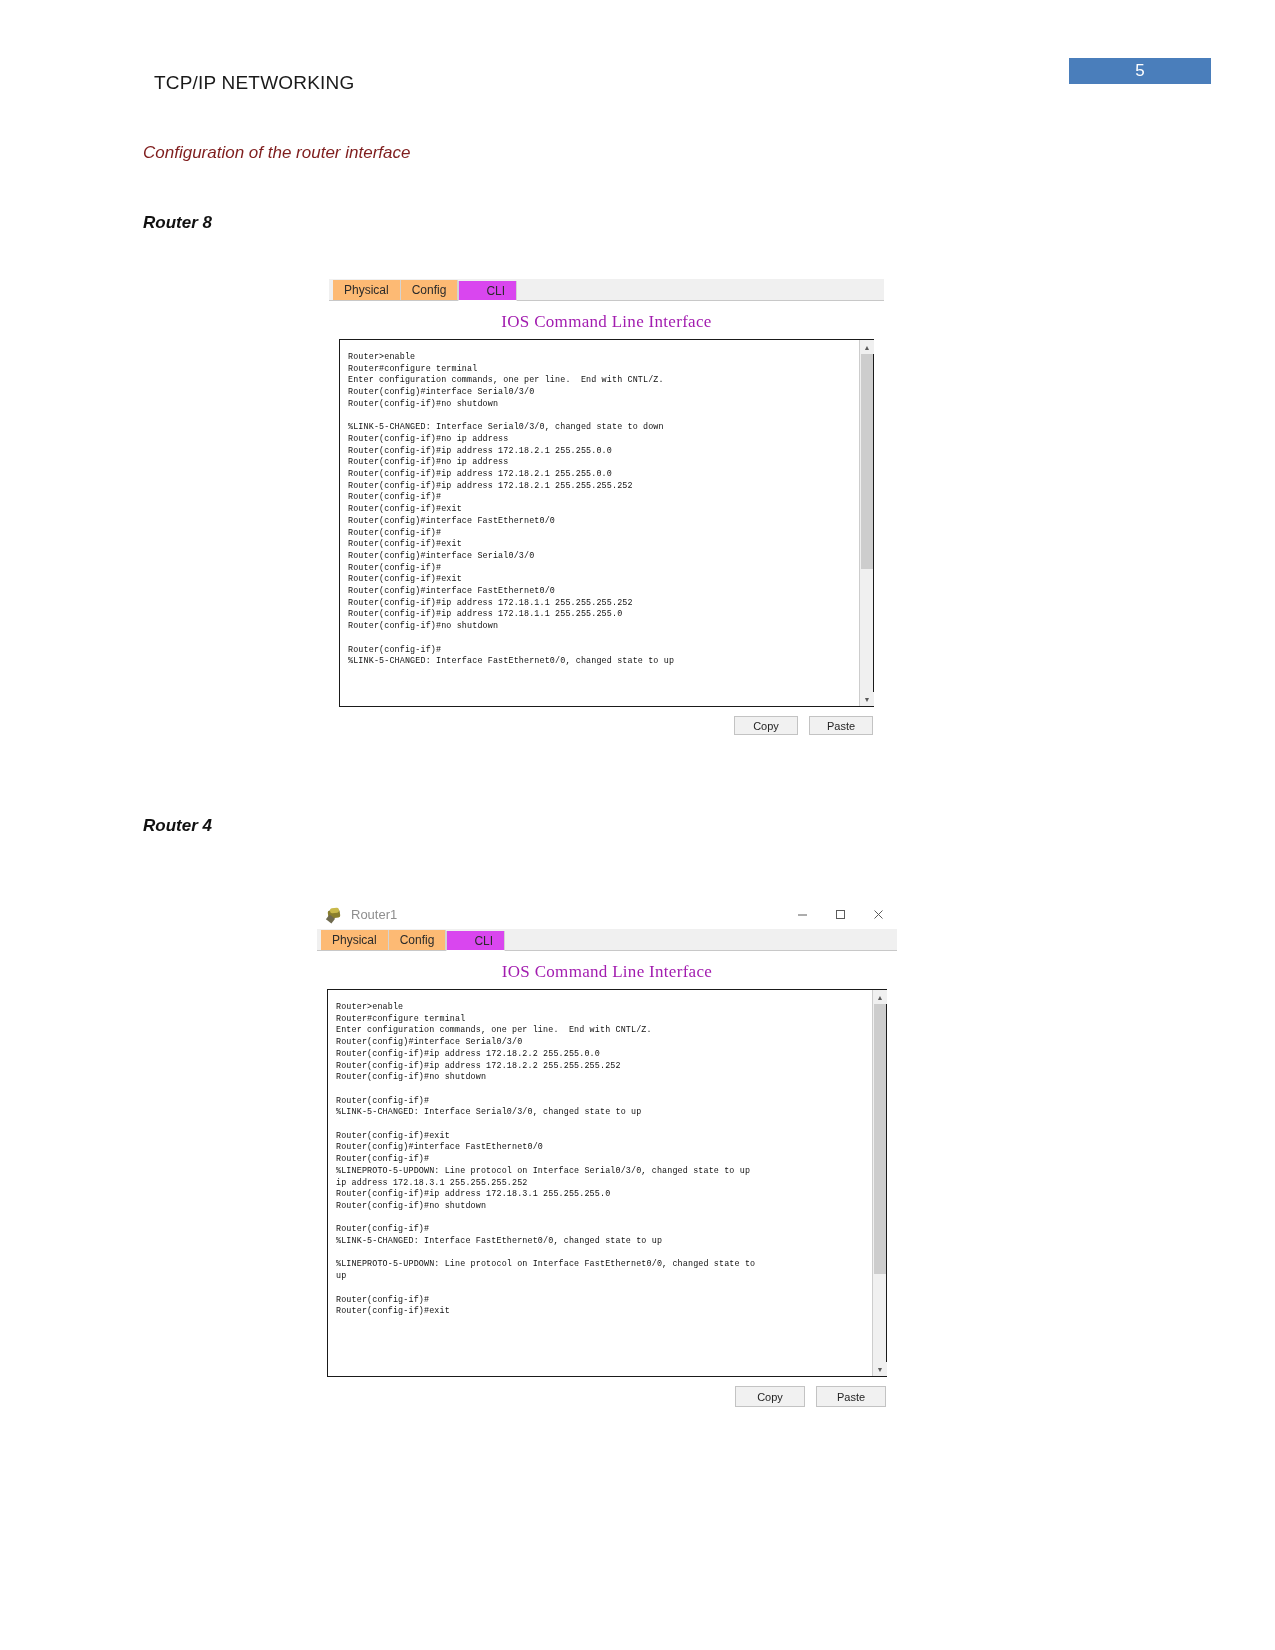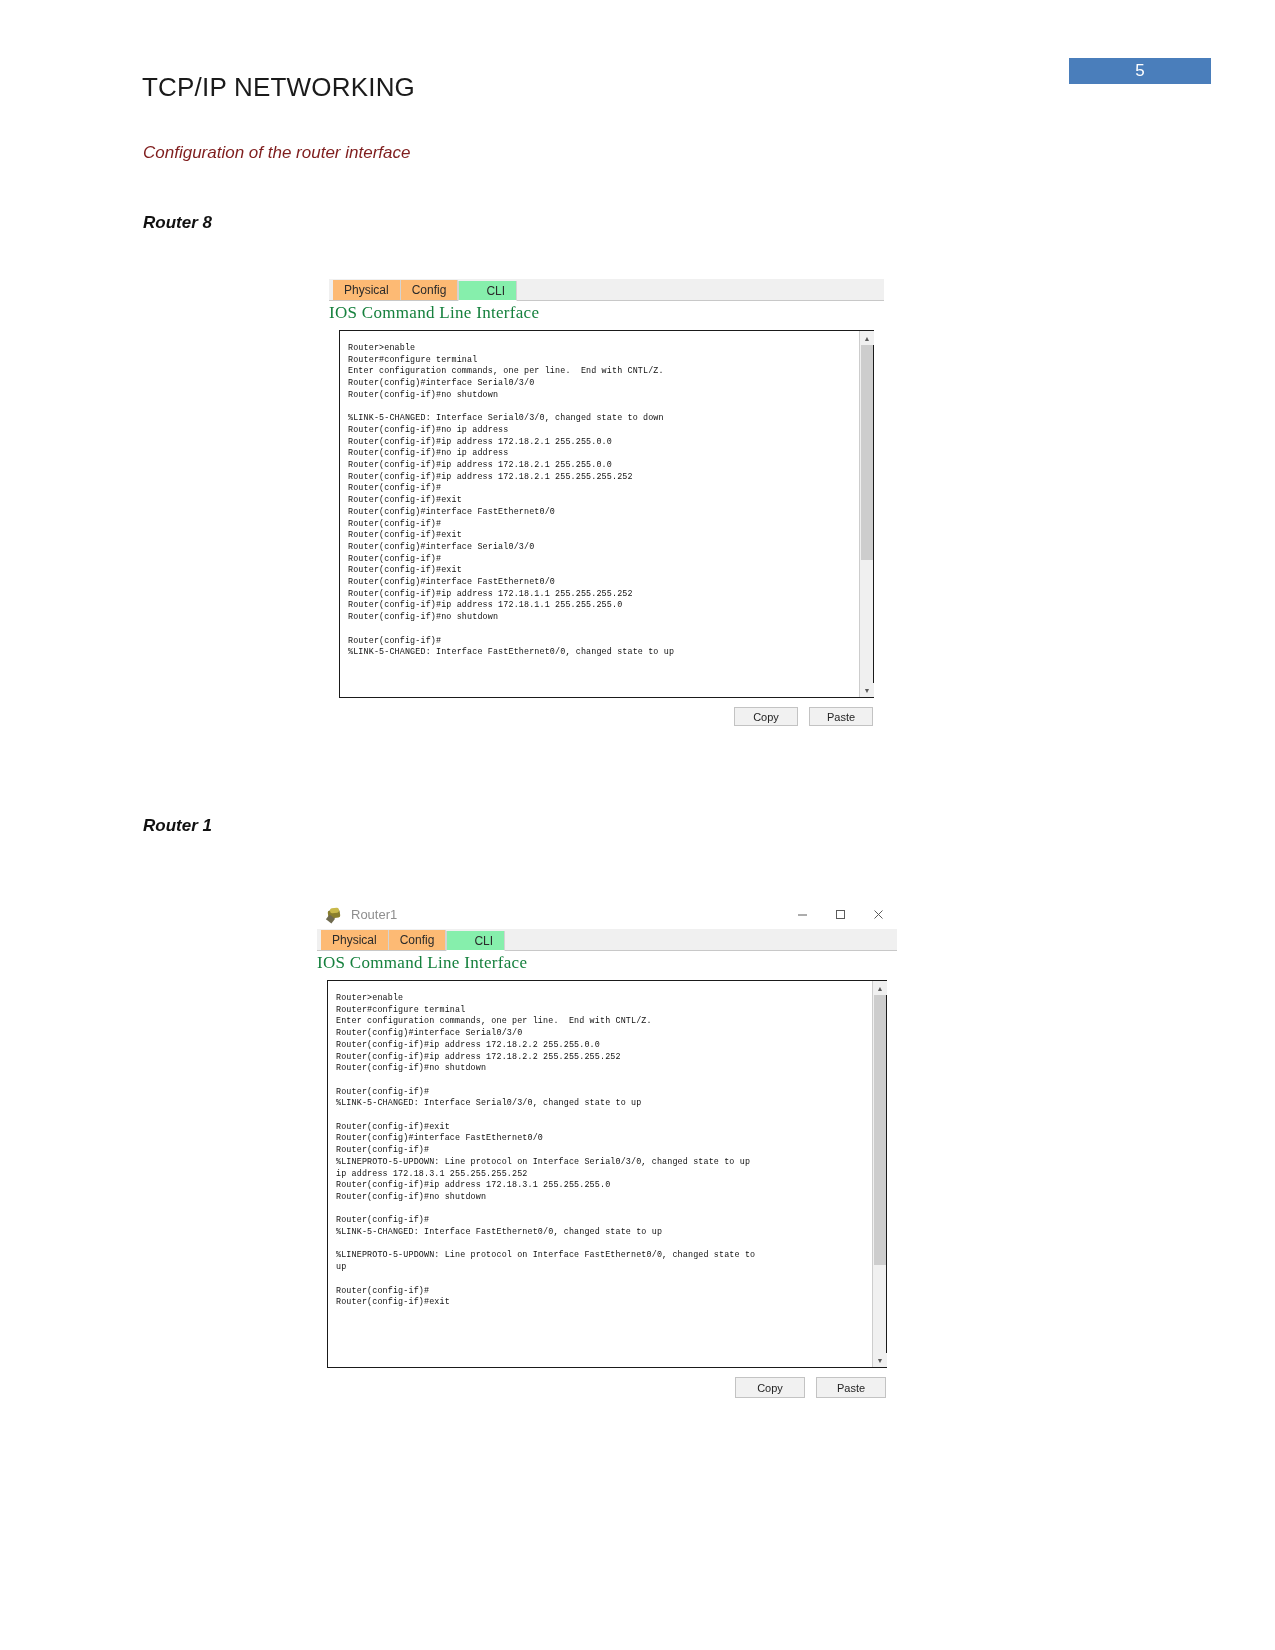--- a/index.html
+++ b/index.html
@@ -24,23 +24,23 @@
     height: 26px;
     background: #4A7EBB;
     color: #ffffff;
     font-size: 17px;
     line-height: 26px;
     text-align: center;
     font-family: "Liberation Sans", sans-serif;
   }
   .doc-header {
     position: absolute;
-    left: 142px;
+    left: 154px;
     top: 72px;
-    font-size: 26px;
+    font-size: 19px;
     color: #1a1a1a;
     letter-spacing: 0.2px;
     text-align: center;
   }
   .section-title {
     position: absolute;
     left: 143px;
     top: 143px;
     font-size: 17px;
     font-weight: normal;
@@ -138,36 +138,36 @@
     height: 20px;
     line-height: 20px;
     padding: 0 11px;
     font-size: 12px;
     color: #2b2b2b;
     background: #fdba74;
     border-right: 1px solid #d3d3d3;
     box-sizing: border-box;
   }
   .pt-tab.active {
-    background: #86efac;
+    background: #d946ef;
     border-bottom: 1px solid #ffffff;
     margin-bottom: -1px;
     border-left: 1px solid #d3d3d3;
     padding-left: 27px;
   }
   .pt-body {
     background: #ffffff;
     position: relative;
   }
   .cli-heading {
-    text-align: left;
+    text-align: center;
     font-size: 17px;
-    color: #15803d;
+    color: #a21caf;
     font-family: "Liberation Serif", serif;
-    padding-top: 2px;
+    padding-top: 11px;
     padding-bottom: 7px;
     letter-spacing: 0.3px;
   }
   .term-wrap {
     margin: 0 10px;
     border: 1px solid #1a1a1a;
     background: #ffffff;
     position: relative;
     box-sizing: border-box;
     display: flex;
@@ -250,21 +250,21 @@
   #window-router1 .term-wrap { height: 388px; }
   #window-router1 .pt-btn { width: 70px; height: 21px; line-height: 21px; font-size: 11px; }
 </style>
 </head>
 <body>
 
 <div class="page-badge">5</div>
 <div class="doc-header">TCP/IP NETWORKING</div>
 <div class="section-title">Configuration of the router interface</div>
 <div class="router-label" id="router0-label">Router 8</div>
-<div class="router-label" id="router1-label">Router 1</div>
+<div class="router-label" id="router1-label">Router 4</div>
 
 <div class="pt-window" id="window-router0">
 
 
   <div class="pt-tabs">
     <div class="pt-tab">Physical</div>
     <div class="pt-tab">Config</div>
     <div class="pt-tab active">CLI</div>
   </div>
 

